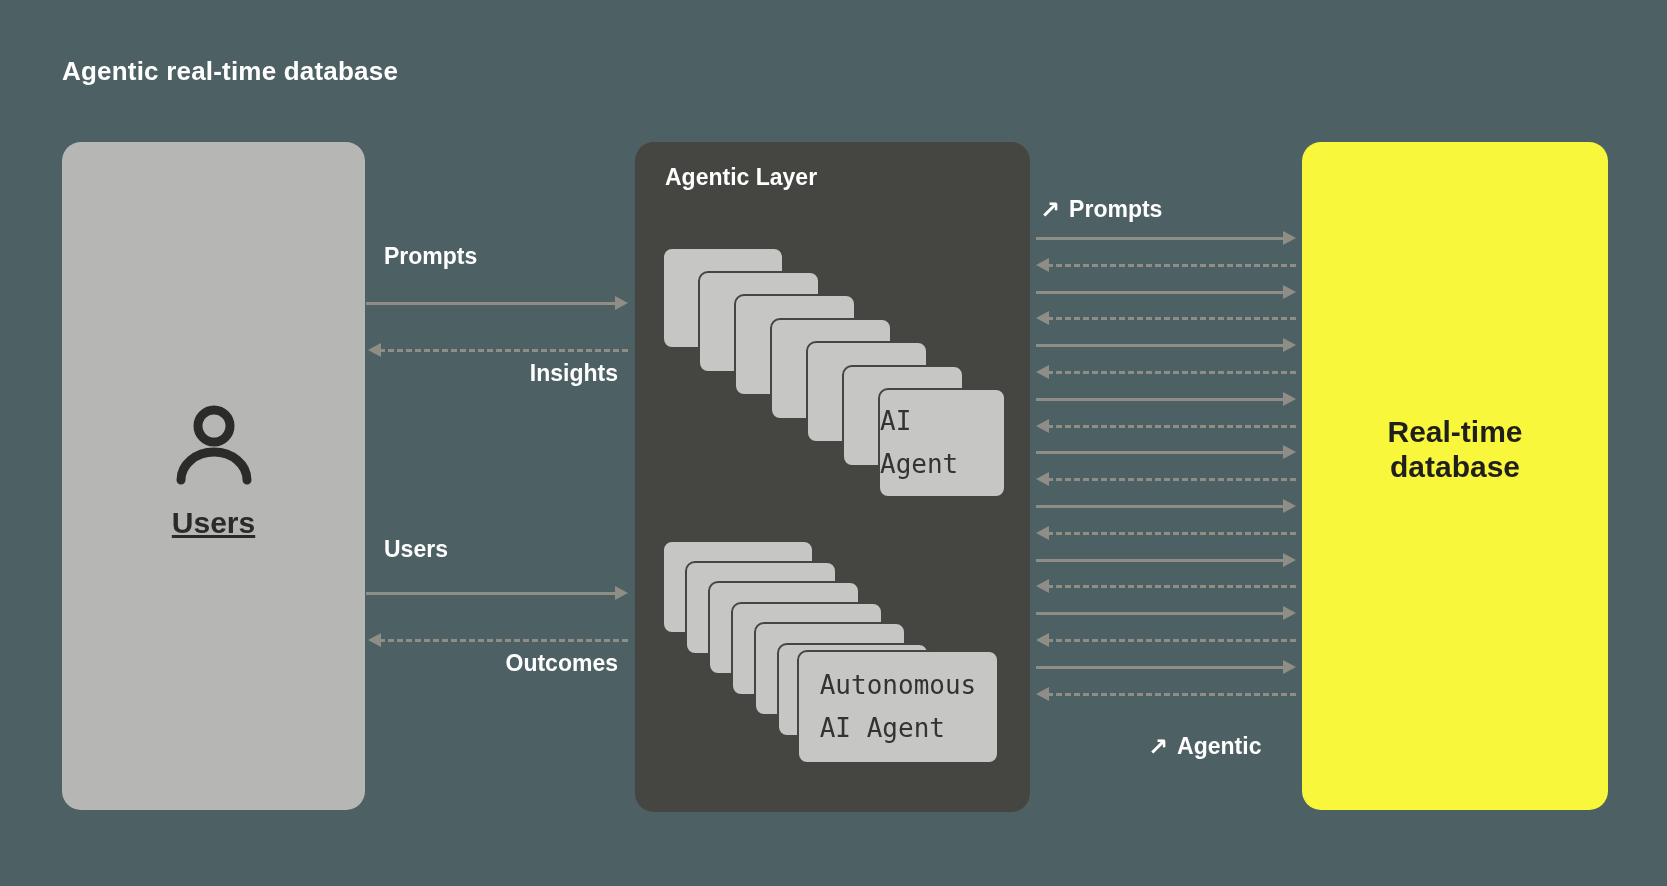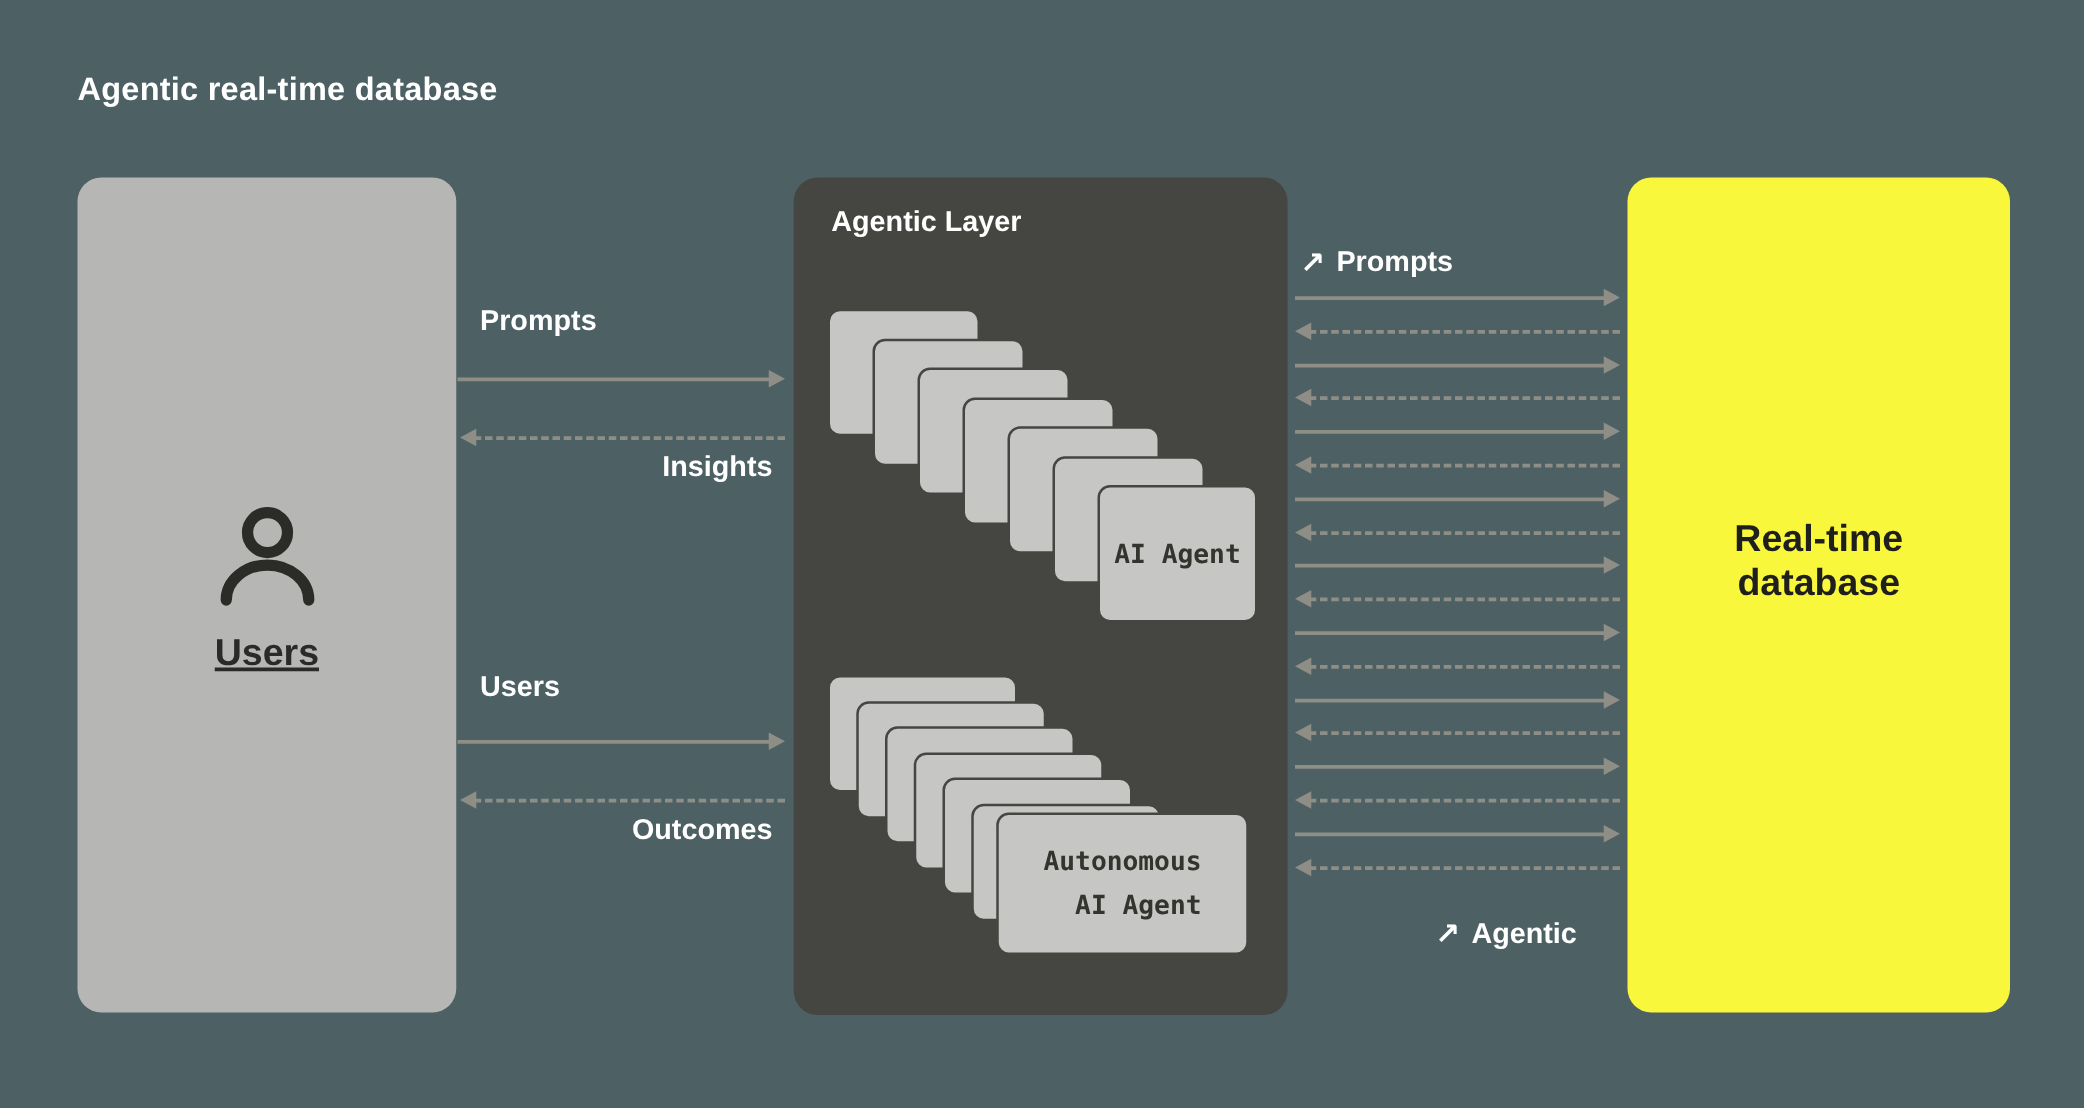--- a/index.html
+++ b/index.html
@@ -28,21 +28,21 @@
   .agentic-title{position:absolute;left:30px;top:22px;font-size:23px;font-weight:700;color:var(--text_light);}
 
   .stack{position:absolute;}
   .stack-top{left:27px;top:105px;width:350px;height:260px;}
   .stack-bottom{left:27px;top:398px;width:350px;height:245px;}
   .stack .card{position:absolute;background:var(--card);border:2px solid var(--agentic_box);border-radius:10px;}
   .stack-top .card{width:122px;height:102px;left:calc(var(--i)*36px);top:calc(var(--i)*23.5px);}
   .stack-top .card.front{width:128px;height:110px;left:216px;top:141px;display:flex;align-items:center;justify-content:center;}
   .stack-bottom .card{width:152px;height:94px;left:calc(var(--i)*23px);top:calc(var(--i)*20.5px);}
   .stack-bottom .card.front{width:202px;height:114px;left:135px;top:110px;display:flex;align-items:center;justify-content:center;}
-  .card-label{font-family:"DejaVu Sans Mono",monospace;font-size:21px;color:#34342f;text-align:right;white-space:pre-line;line-height:1.65;font-weight:bold;}
+  .card-label{font-family:"DejaVu Sans Mono",monospace;font-size:26px;color:#34342f;text-align:left;white-space:pre-line;line-height:1.65;}
 
   .db-box{left:1302px;top:142px;width:306px;height:668px;background:var(--db_box);}
   .db-label{position:absolute;top:273px;width:100%;text-align:center;font-size:30px;font-weight:700;color:#1f1f1d;line-height:1.15;white-space:pre-line;}
 
   .flow-label{position:absolute;font-size:23px;font-weight:700;color:var(--text_light);}
   .prompts{left:384px;top:243px;}
   .insights{left:420px;top:360px;width:198px;text-align:right;}
   .tasks{left:384px;top:536px;}
   .outcomes{left:420px;top:650px;width:198px;text-align:right;}
   .queries{left:1040px;top:196px;display:flex;align-items:center;gap:9px;}

